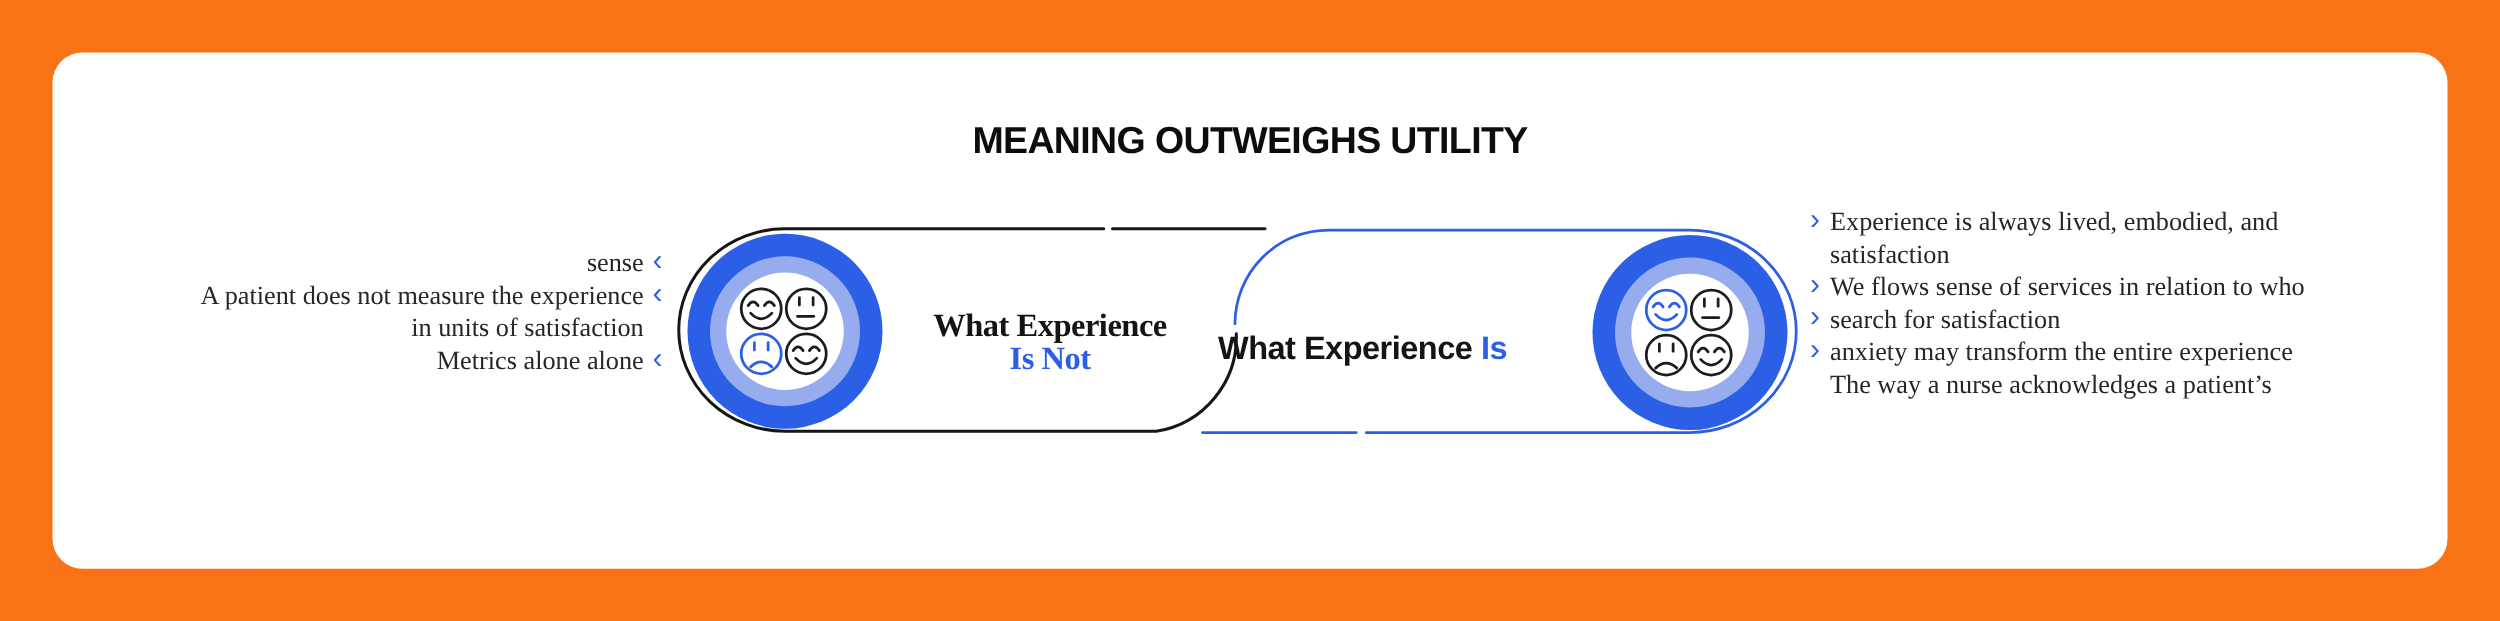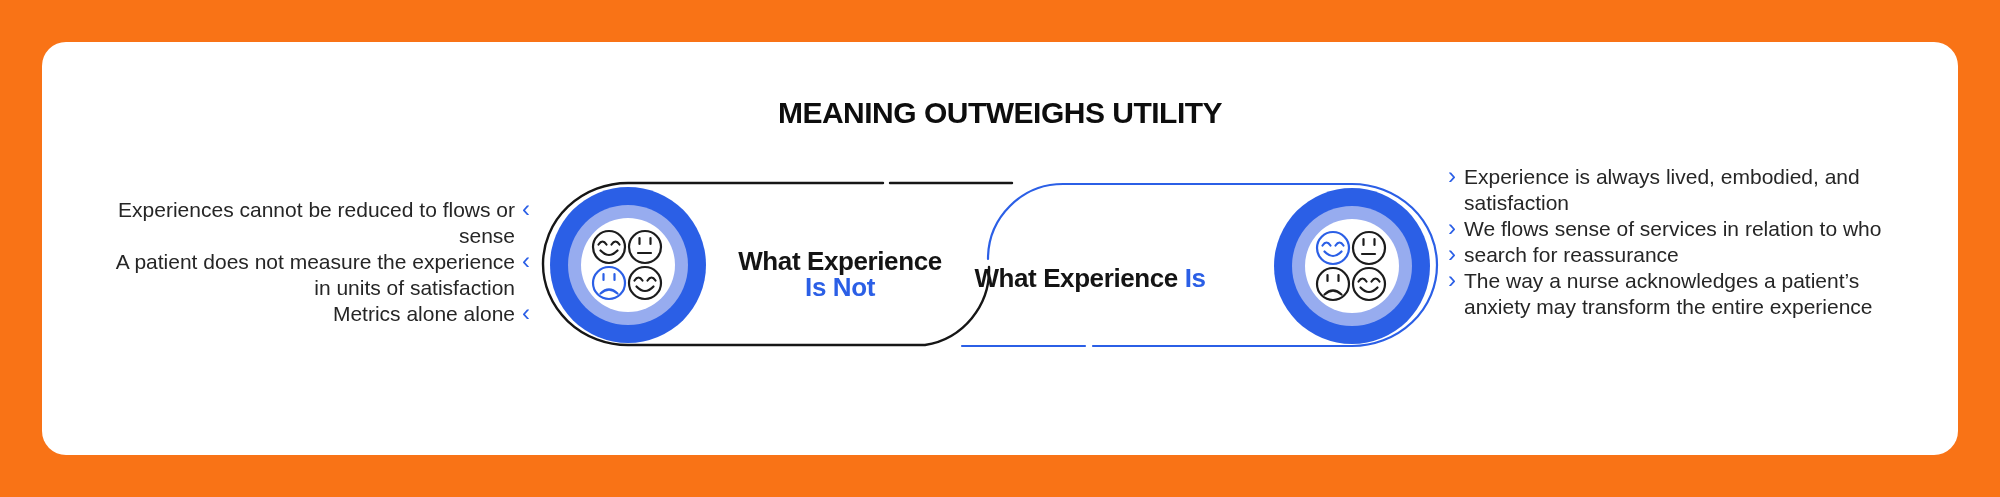--- a/index.html
+++ b/index.html
@@ -10,21 +10,21 @@
   .title{position:absolute;left:0;top:54px;width:100%;margin:0;text-align:center;
          font-size:30px;font-weight:700;letter-spacing:-0.5px;color:#0d0d0d;}
   
   .bullets{position:absolute;font-size:21px;color:#262626;}
   .left-bullets{left:10px;top:155px;width:478px;}
   .right-bullets{left:1406px;top:122px;width:525px;}
   .lrow{display:flex;align-items:flex-start;justify-content:flex-end;}
   .rrow{display:flex;align-items:flex-start;}
   .ltext{text-align:right;}
   .rtext{text-align:left;}
-  .line{white-space:nowrap;line-height:26px;}
+  .line{white-space:nowrap;line-height:26px;font-family:Liberation Serif, serif;}
   .chev{color:#2B5FE6;line-height:26px;font-size:24px;font-weight:400;flex:none;
         position:relative;top:-1px;}
   .chev-l{margin-left:7px;}
   .chev-r{margin-right:8px;}
   
   .pill-label{position:absolute;font-weight:700;color:#141414;text-align:center;
               font-size:26px;letter-spacing:-0.4px;white-space:nowrap;}
   .label-not{left:678px;top:206px;width:240px;line-height:30px;}
   .label-is{left:908px;top:221px;width:280px;line-height:30px;}
   .accent{color:#2B5FE6;}
@@ -35,21 +35,20 @@
 <body>
 
 <div class="stage">
   <div class="card">
 
     <h1 class="title">MEANING OUTWEIGHS UTILITY</h1>
 
     <div class="bullets left-bullets">
       <div class="lrow">
         <div class="ltext">
-          <div class="line">Experiences cannot be reduced to flows or</div>
           <div class="line">sense</div>
         </div>
         <span class="chev chev-l">‹</span>
       </div>
       <div class="lrow">
         <div class="ltext">
           <div class="line">A patient does not measure the experience</div>
           <div class="line">in units of satisfaction</div>
         </div>
         <span class="chev chev-l">‹</span>
@@ -82,28 +81,28 @@
       </div>
       <div class="rrow">
         <span class="chev chev-r">›</span>
         <div class="rtext">
           <div class="line">We flows sense of services in relation to who</div>
         </div>
       </div>
       <div class="rrow">
         <span class="chev chev-r">›</span>
         <div class="rtext">
-          <div class="line">search for reassurance</div>
+          <div class="line">search for satisfaction</div>
         </div>
       </div>
       <div class="rrow">
         <span class="chev chev-r">›</span>
         <div class="rtext">
+          <div class="line">anxiety may transform the entire experience</div>
           <div class="line">The way a nurse acknowledges a patient’s</div>
-          <div class="line">anxiety may transform the entire experience</div>
         </div>
       </div>
     </div>
   </div>
 
   <svg class="diagram" viewBox="0 0 2000 497" aria-hidden="true">
     <defs>
       <g id="face-happy">
         <circle r="16" fill="#fff" stroke="currentColor" stroke-width="2.2"></circle>
         <path d="M-10.5,-2.5 Q-6.5,-8.5 -2.5,-2.5" fill="none" stroke="currentColor" stroke-width="2.2" stroke-linecap="round"></path>

